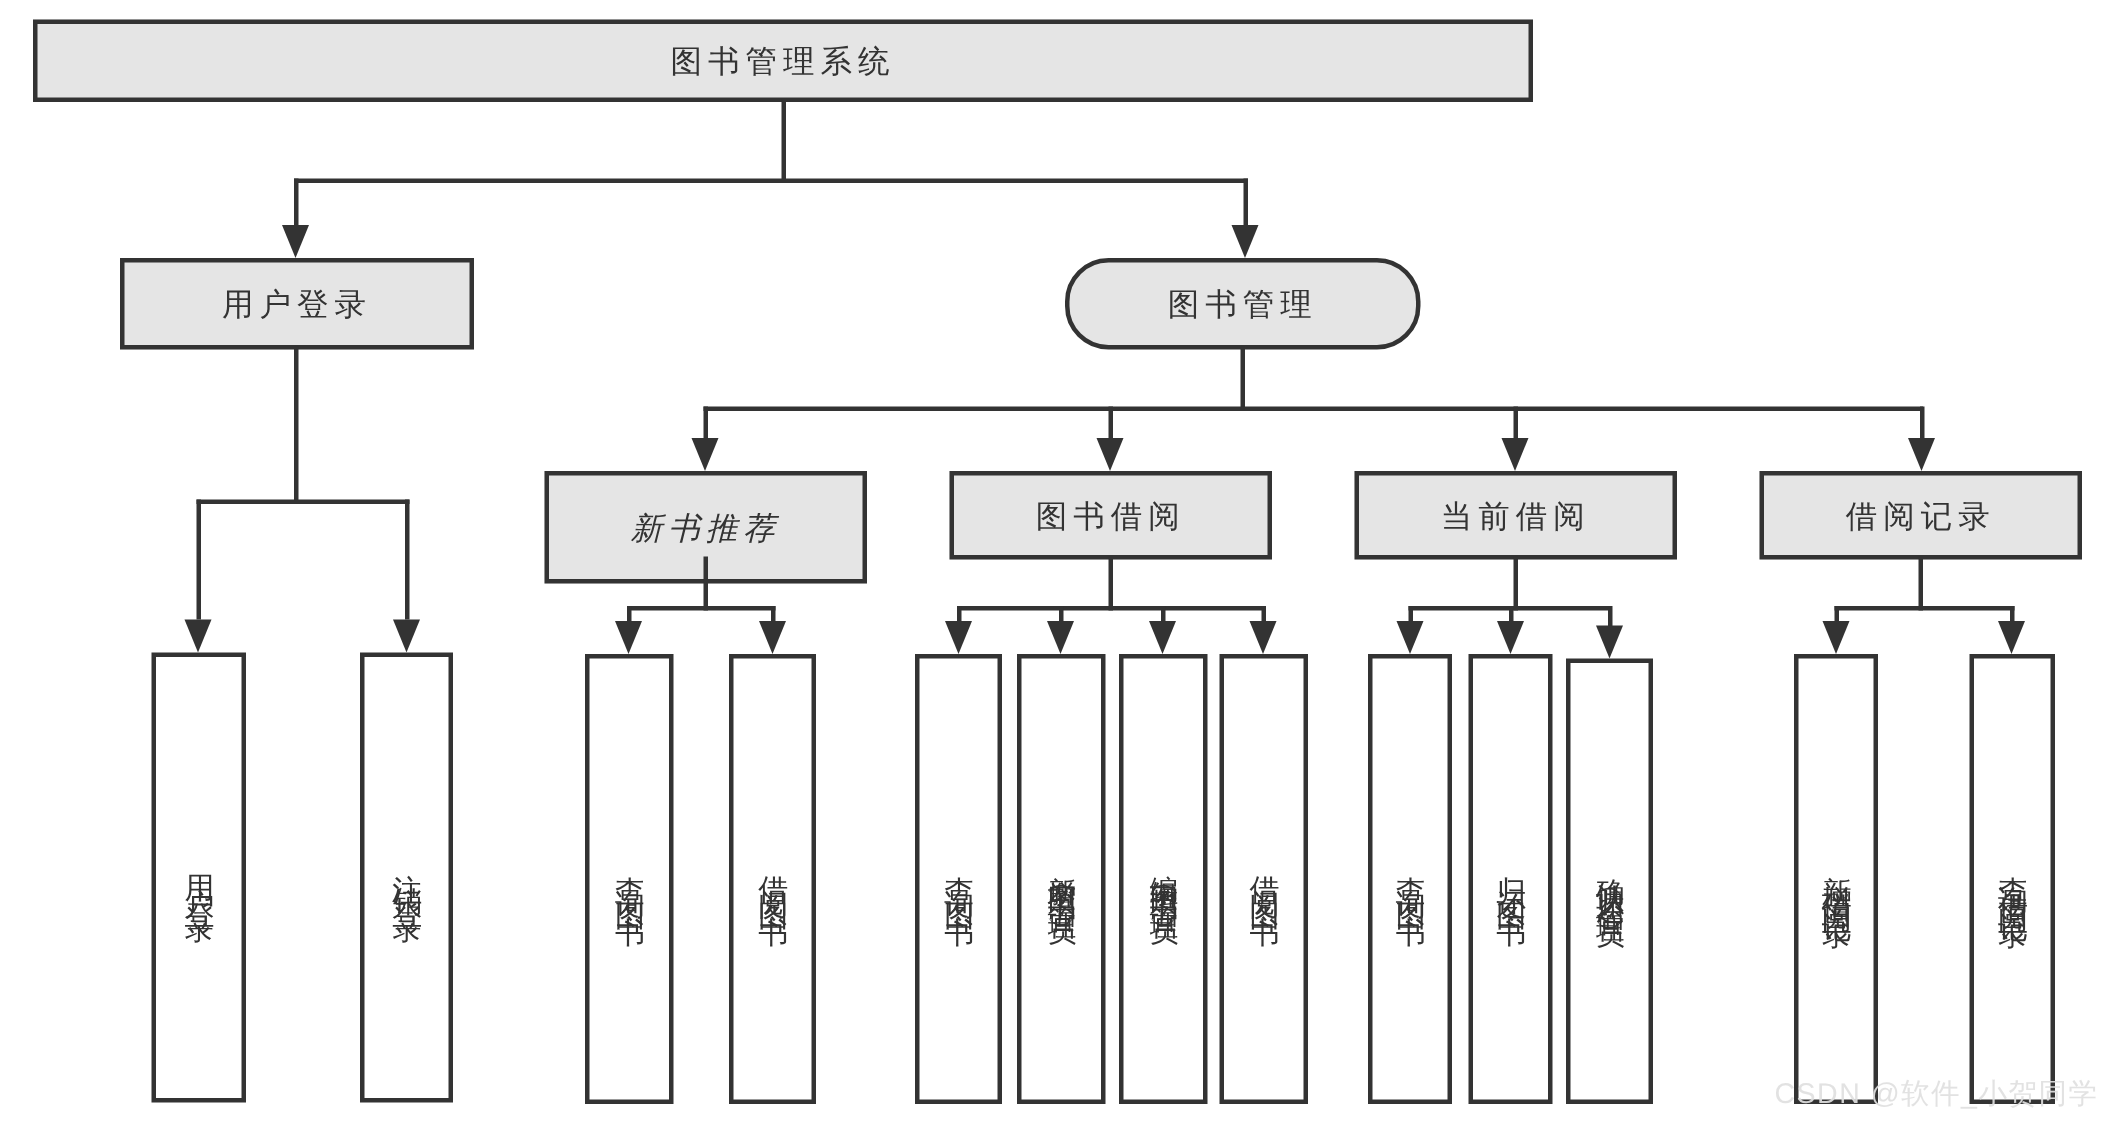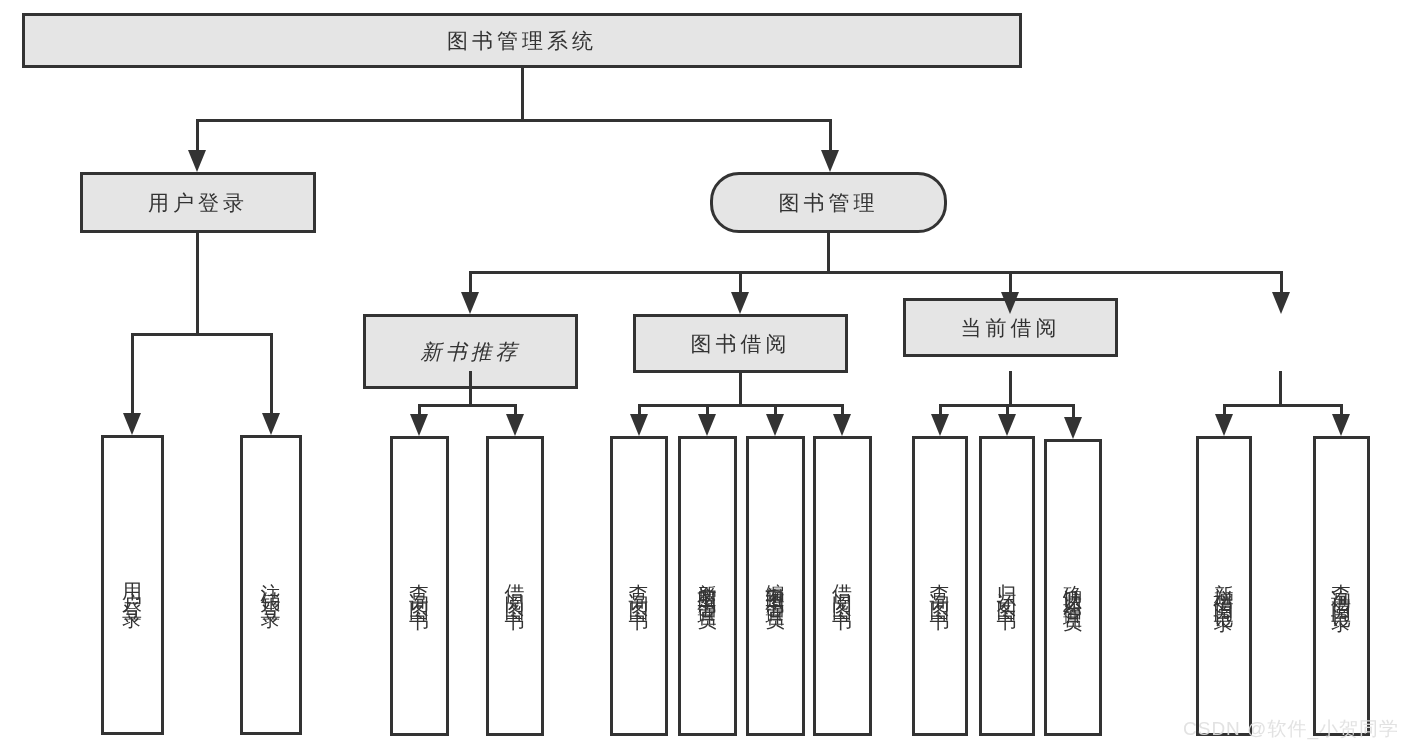--- a/index.html
+++ b/index.html
@@ -37,21 +37,22 @@
 
 <div id="canvas">
 
   <div class="node" style="left:22px;top:13px;width:1000px;height:55px;">图书管理系统</div>
 
   <div class="node" style="left:80px;top:172px;width:236px;height:61px;">用户登录</div>
   <div class="node" style="left:710px;top:172px;width:237px;height:61px;border-radius:29px;">图书管理</div>
 
   <div class="node" style="left:363px;top:314px;width:215px;height:75px;font-style:italic;">新书推荐</div>
   <div class="node" style="left:633px;top:314px;width:215px;height:59px;">图书借阅</div>
-  <div class="node" style="left:903px;top:298px;width:215px;height:59px;">当前借阅</div>
+  <div class="node" style="left:903px;top:314px;width:215px;height:59px;">当前借阅</div>
+  <div class="node" style="left:1173px;top:314px;width:215px;height:59px;">借阅记录</div>
 
   <div class="leaf" style="left:101px;top:435px;width:63px;height:300px;">
       <span>用户登录</span>
     </div>
   <div class="leaf" style="left:240px;top:435px;width:62px;height:300px;">
       <span>注销登录</span>
     </div>
 
   <div class="leaf" style="left:390px;top:436px;width:59px;height:300px;">
       <span>查询图书</span>

